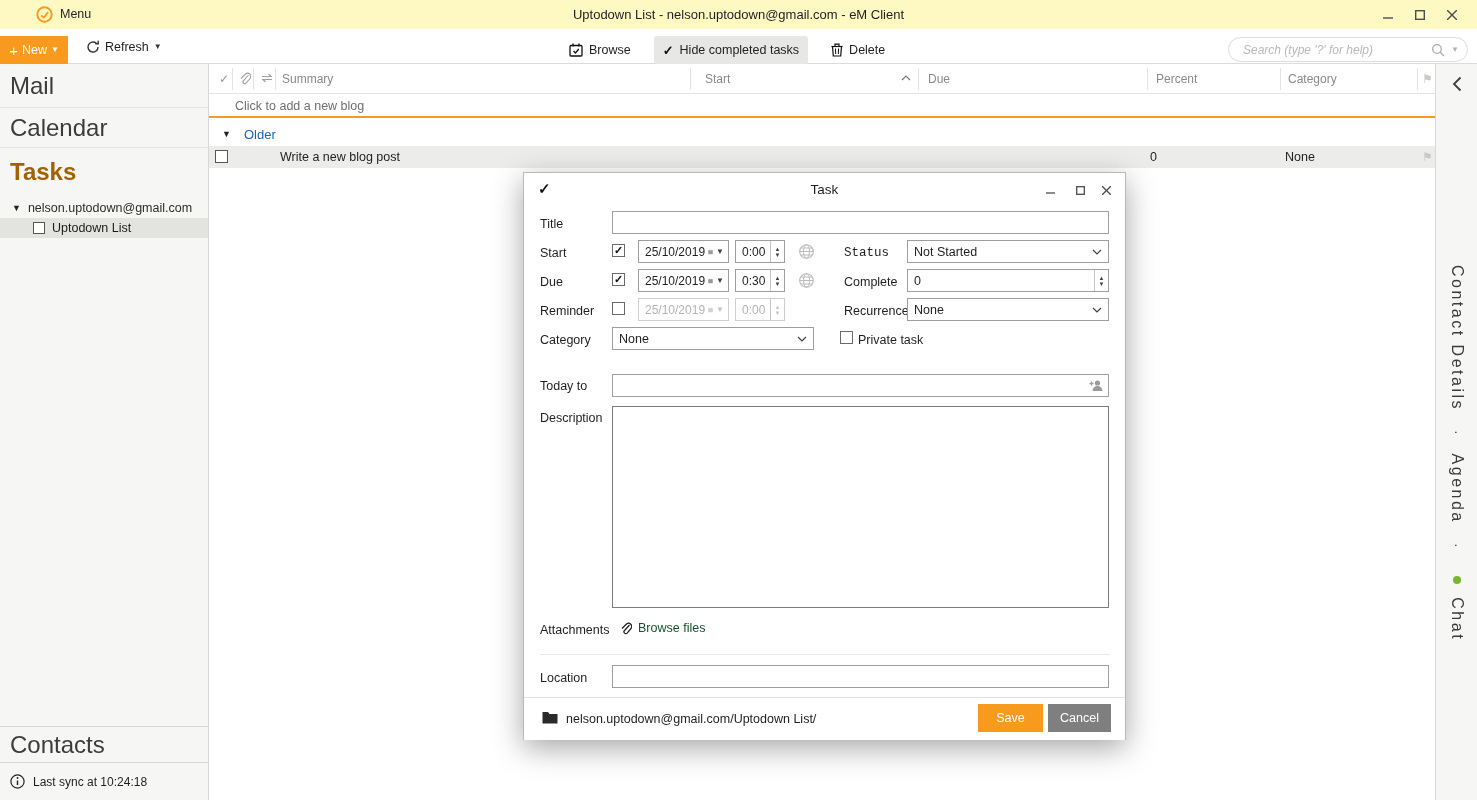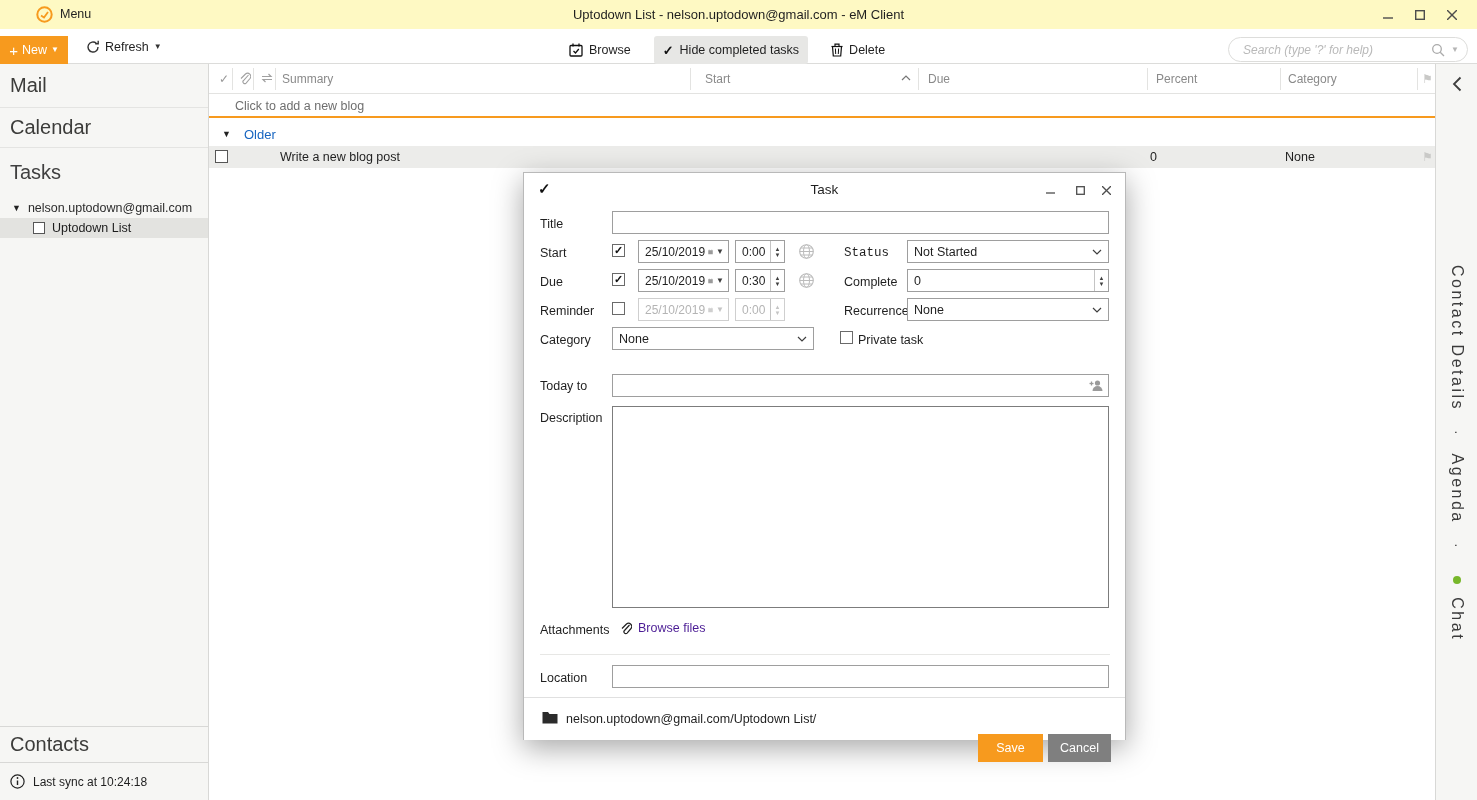--- a/index.html
+++ b/index.html
@@ -25,24 +25,24 @@
   .tb-center { position:absolute; left:560px; top:7px; height:28px; display:flex; align-items:center; gap:14px; }
   .tb-btn { display:flex; align-items:center; gap:6px; height:28px; padding:0 9px; border-radius:3px; }
   .tb-btn.active { background:#e7e7e5; }
   .checkglyph { font-weight:bold; font-size:13px; color:#111; }
   .searchbox { position:absolute; right:9px; top:8px; width:240px; height:25px; border:1px solid #dddddb; border-radius:13px; background:#fff; display:flex; align-items:center; padding:0 8px 0 14px; }
   .searchbox input { border:none; outline:none; flex:1; font-family:"Liberation Sans",sans-serif; font-size:12px; color:#14532d; background:transparent; }
   .searchbox input::placeholder { color:#b9b9b9; font-style:italic; }
 
   
   .sidebar { position:absolute; left:0; top:64px; width:209px; height:736px; background:#f6f6f4; border-right:1px solid #d8d8d6; }
-  .side-section { padding-left:10px; display:flex; align-items:center; font-size:20px; color:#3c3c3a; }
+  .side-section { padding-left:10px; display:flex; align-items:center; font-size:24px; color:#3c3c3a; }
   .sec-mail { height:44px; border-bottom:1px solid #e4e4e2; }
   .sec-calendar { height:40px; border-bottom:1px solid #e4e4e2; }
-  .sec-tasks { height:48px; color:#404040; }
+  .sec-tasks { height:48px; color:#a16207;font-weight:bold; }
   .tree-account { display:flex; align-items:center; gap:7px; padding-left:12px; height:20px; margin-top:2px; color:#2c2c2c; }
   .tri { font-size:9px; color:#222; }
   .tree-list { display:flex; align-items:center; gap:7px; padding-left:33px; height:20px; background:#e3e3e0; color:#1c1c1c; }
   .cb { width:12px; height:12px; border:1px solid #565656; background:#fff; flex:0 0 auto; }
   .side-bottom { position:absolute; bottom:0; left:0; width:100%; }
   .sec-contacts { height:36px; border-top:1px solid #d8d8d6; }
   .sync-row { height:38px; border-top:1px solid #d8d8d6; display:flex; align-items:center; gap:8px; padding-left:10px; font-size:12px; color:#1f1f1f; }
 
   
   .main { position:absolute; left:209px; top:64px; width:1226px; height:736px; background:#fff; }
@@ -82,25 +82,25 @@
   .datebox .dtxt { flex:1; font-size:12px; }
   .timebox { position:absolute; width:50px; height:23px; border:1px solid #9e9e9e; background:#fff; display:flex; align-items:center; }
   .timebox .ttxt { flex:1; padding-left:6px; font-size:12px; }
   .spin { width:14px; height:100%; border-left:1px solid #c4c4c4; display:flex; flex-direction:column; align-items:center; justify-content:center; }
   .spin span { font-size:6px; line-height:6px; color:#3f3f3f; }
   .dd { position:absolute; height:23px; border:1px solid #9e9e9e; background:#fff; display:flex; align-items:center; padding:0 6px; }
   .dd .dtxt { flex:1; font-size:12.5px; }
   .disabled { border-color:#cfcfcf !important; color:#b4b4b4 !important; }
   .disabled .dtxt,.disabled .ttxt { color:#b4b4b4; }
   .desc { position:absolute; left:88px; top:233px; width:497px; height:202px; border:1px solid #7c7c7c; resize:none; outline:none; font-family:"Liberation Sans",sans-serif; font-size:12.5px; padding:4px 6px; }
-  .browse { position:absolute; left:96px; top:448px; display:flex; align-items:center; gap:6px; color:#4c1d95; }
+  .browse { position:absolute; left:96px; top:448px; display:flex; align-items:center; gap:6px; color:#14532d; }
   .dlg-div { position:absolute; left:16px; top:481px; width:570px; height:1px; background:#e7e7e5; }
   .dlg-footer { position:absolute; left:0; top:524px; width:100%; height:43px; border-top:1px solid #e0e0e0; background:#fff; }
   .folder-path { position:absolute; left:42px; top:14px; font-size:12.5px; color:#1f1f1f; }
-  .btn { position:absolute; top:6px; height:28px; display:flex; align-items:center; justify-content:center; font-size:12.5px; color:#fff;margin-top:30px; }
+  .btn { position:absolute; top:6px; height:28px; display:flex; align-items:center; justify-content:center; font-size:12.5px; color:#fff; }
   .btn-save { left:454px; width:65px; background:#F79A1E; }
   .btn-cancel { left:524px; width:63px; background:#7f7f7f; }
   .assign-wrap { position:absolute; left:88px; top:201px; width:497px; height:23px; }
   .assign-wrap input { width:100%; height:100%; border:1px solid #9e9e9e; outline:none; padding:0 24px 0 6px; font-family:"Liberation Sans",sans-serif; font-size:12.5px; }
   .assign-icon { position:absolute; right:5px; top:4px; }
   svg { display:block; }
 </style>
 </head>
 <body>
 

